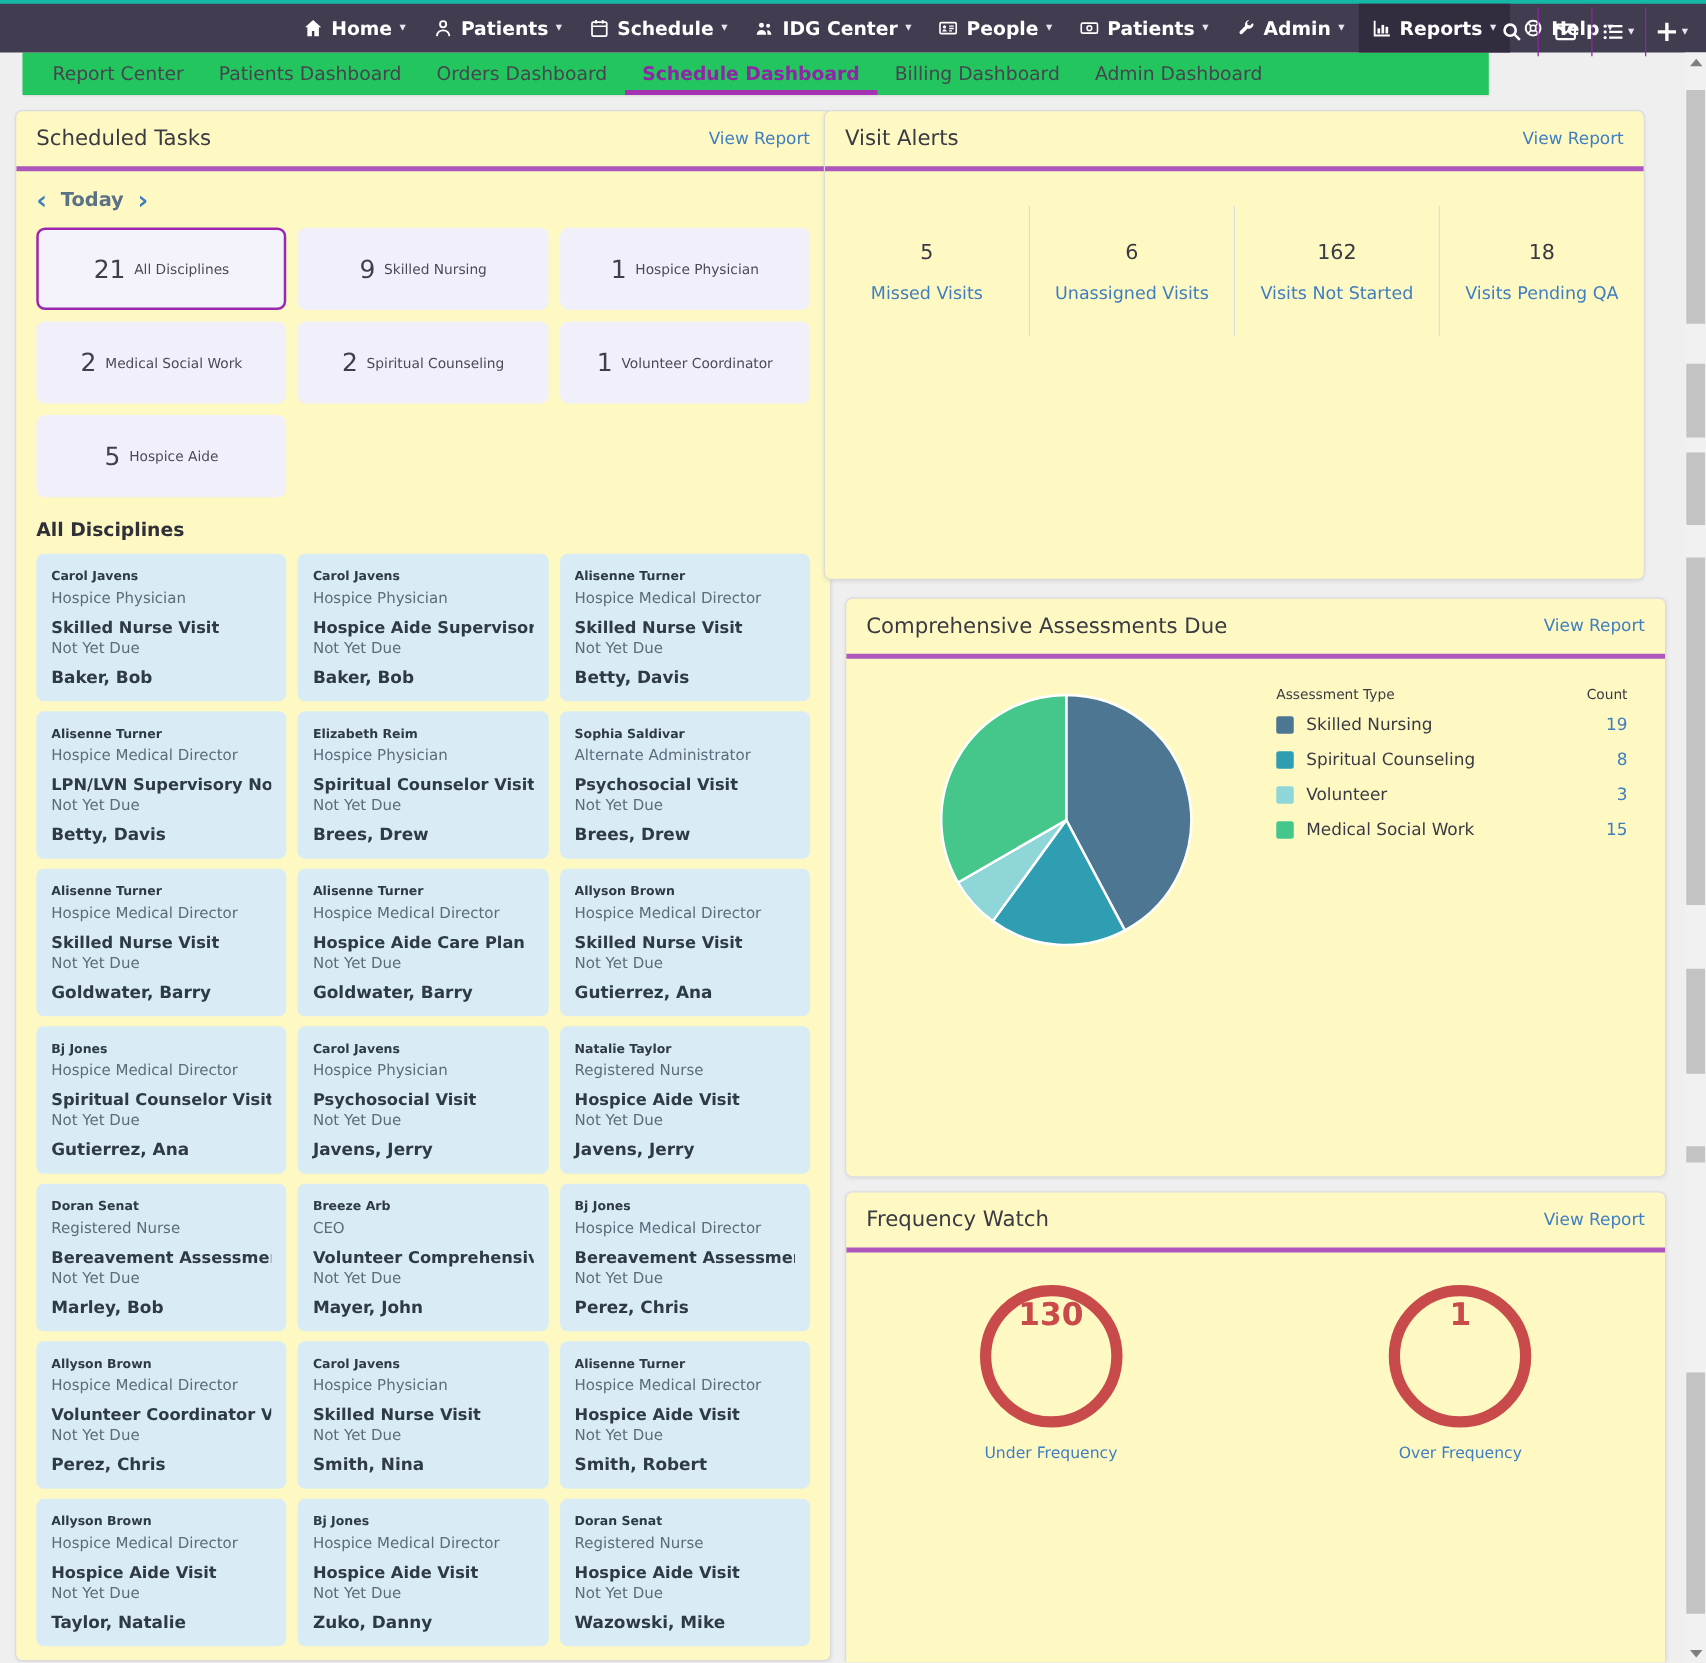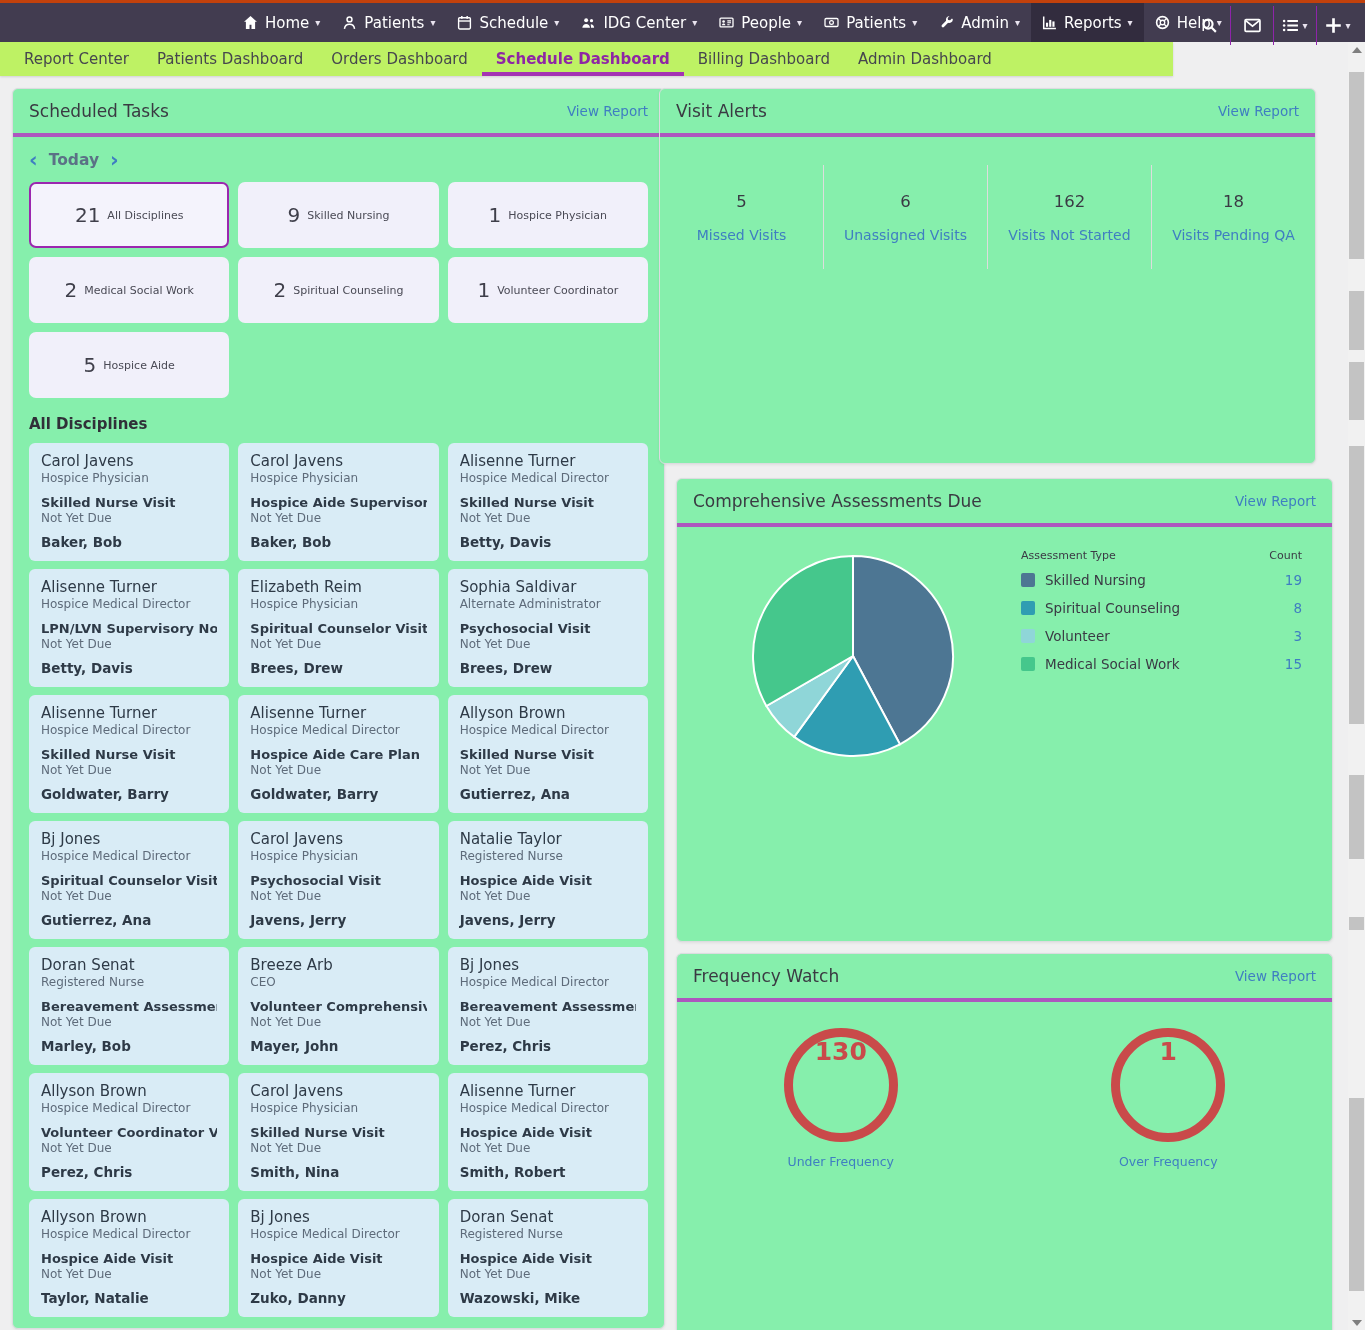--- a/index.html
+++ b/index.html
@@ -3,44 +3,44 @@
 <meta charset="utf-8">
 <style>
   * { margin:0; padding:0; box-sizing:border-box; }
   html,body { width:1365px; height:1330px; }
   body {
     font-family:"DejaVu Sans","Liberation Sans",sans-serif;
     background:#efeff0; position:relative; overflow:hidden; color:#3a3a44;
   }
   
   .topnav { position:absolute; top:0; left:0; width:1365px; height:42px;
-    background:#423c50; border-top:3px solid #c2410c; display:flex; align-items:stretch; z-index:5; }
+    background:#423c50; border-top:3px solid #14b8a6; display:flex; align-items:stretch; z-index:5;font-weight:bold; }
   .brand { position:absolute; left:0; top:0; height:42px; width:226px; background:#fff;
     clip-path:polygon(0 0,100% 0,calc(100% - 28px) 100%,0 100%);
     display:flex; align-items:center; padding:2px 0 0 8px; }
   .brand-bold { font-weight:800; font-size:17px; color:#161616; letter-spacing:.5px; margin-left:3px; }
   .brand-light { font-size:20px; color:#a03cb5; margin-left:1px; font-weight:400; }
   .nav-menu { display:flex; margin-left:232px; align-items:stretch; }
   .nav-item { display:flex; align-items:center; gap:7px; padding:0 11px; color:#fff;
     font-size:15px; cursor:pointer; white-space:nowrap; }
   .nav-item.active { background:#322c3e; }
   .nav-ic { display:flex; align-items:center; }
   .nav-ic svg { width:15px; height:15px; }
   .caret { font-size:10px; color:#e9e3ef; margin-left:-1px; }
   .nav-right { position:absolute; right:6px; top:3px; height:39px; display:flex; align-items:stretch; }
   .icon-btn { width:42px; display:flex; align-items:center; justify-content:center; gap:4px; cursor:pointer; }
   .icon-btn svg { width:17px; height:17px; }
   .nav-sep { width:1px; background:#8e24aa; margin:0; }
   
-  .tabbar { position:absolute; top:42px; left:0; width:1173px; height:34px; background:#bef264;
+  .tabbar { position:absolute; top:42px; left:18px; width:1173px; height:34px; background:#22c55e;
     display:flex; padding-left:10px; box-shadow:0 1px 2px rgba(0,0,0,.12); z-index:4; }
   .tab { font-size:15px; color:#46464e; padding:0 14px; display:flex; align-items:center; cursor:pointer; border-bottom:4px solid transparent; padding-top:4px; }
   .tab.active { color:#8e26a5; font-weight:bold; border-bottom-color:#a433b3; }
   
-  .panel { position:absolute; background:#86efac; border:1px solid #dcdce0; border-radius:6px;
+  .panel { position:absolute; background:#fef9c3; border:1px solid #dcdce0; border-radius:6px;
     box-shadow:0 1px 3px rgba(0,0,0,.07); overflow:hidden; }
   #panel-tasks { left:12px; top:88px; width:653px; height:1241px; }
   #panel-alerts { left:659px; top:88px; width:657px; height:376px; }
   #panel-assess { left:676px; top:478px; width:657px; height:464px; }
   #panel-freq { left:676px; top:953px; width:657px; height:377px; border-bottom:none; border-radius:6px 6px 0 0; }
   .panel-header { height:44px; display:flex; align-items:center; justify-content:space-between; padding:0 16px; }
   .panel-title { font-size:17px; color:#3a3a42; }
   .view-report { font-size:13.5px; color:#3f7ec1; cursor:pointer; }
   .panel-rule { height:4px; background:#ad57be; }
   
@@ -50,21 +50,21 @@
   .chev { color:#3f7ec1; font-size:21px; font-weight:bold; line-height:18px; cursor:pointer; }
   .disc-grid { display:grid; grid-template-columns:repeat(3,1fr); gap:9px; }
   .disc-card { background:#f1f0fa; border-radius:7px; height:66px; display:flex; flex-direction:row;
     align-items:center; justify-content:center; gap:7px; border:2px solid transparent; cursor:pointer; }
   .disc-card.selected { border-color:#9b27af; background:#f4f3fc; }
   .disc-num { font-size:20px; color:#3f3f4a; }
   .disc-label { font-size:11px; color:#4a4a55; }
   .section-title { font-size:15px; font-weight:bold; color:#303038; margin:17px 0 10px; }
   .task-grid { display:grid; grid-template-columns:repeat(3,1fr); gap:8px 9px; }
   .task-card { background:#d9ecf6; border-radius:6px; padding:9px 12px 10px; overflow:hidden; cursor:pointer; }
-  .t-name { font-size:15px; font-weight:normal; color:#2e3a47; line-height:19px; white-space:nowrap; overflow:hidden; }
+  .t-name { font-size:10px; font-weight:bold; color:#2e3a47; line-height:19px; white-space:nowrap; overflow:hidden; }
   .t-role { font-size:12px; color:#5e6b7a; line-height:15px; }
   .t-task { font-size:13px; font-weight:bold; color:#2e3a47; margin-top:8px; line-height:17px; white-space:nowrap; overflow:hidden; }
   .t-status { font-size:12px; color:#5e6b7a; line-height:15px; }
   .t-patient { font-size:13.5px; font-weight:bold; color:#2e3a47; margin-top:8px; line-height:17px; }
   
   .va-row { display:flex; margin-top:28px; height:104px; }
   .va-col { flex:1; display:flex; flex-direction:column; align-items:center; justify-content:center; gap:16px; }
   .va-col + .va-col { border-left:1px solid #ddd; }
   .va-num { font-size:16.5px; color:#3a3a44; }
   .va-label { font-size:14px; color:#3f7ec1; cursor:pointer; }

